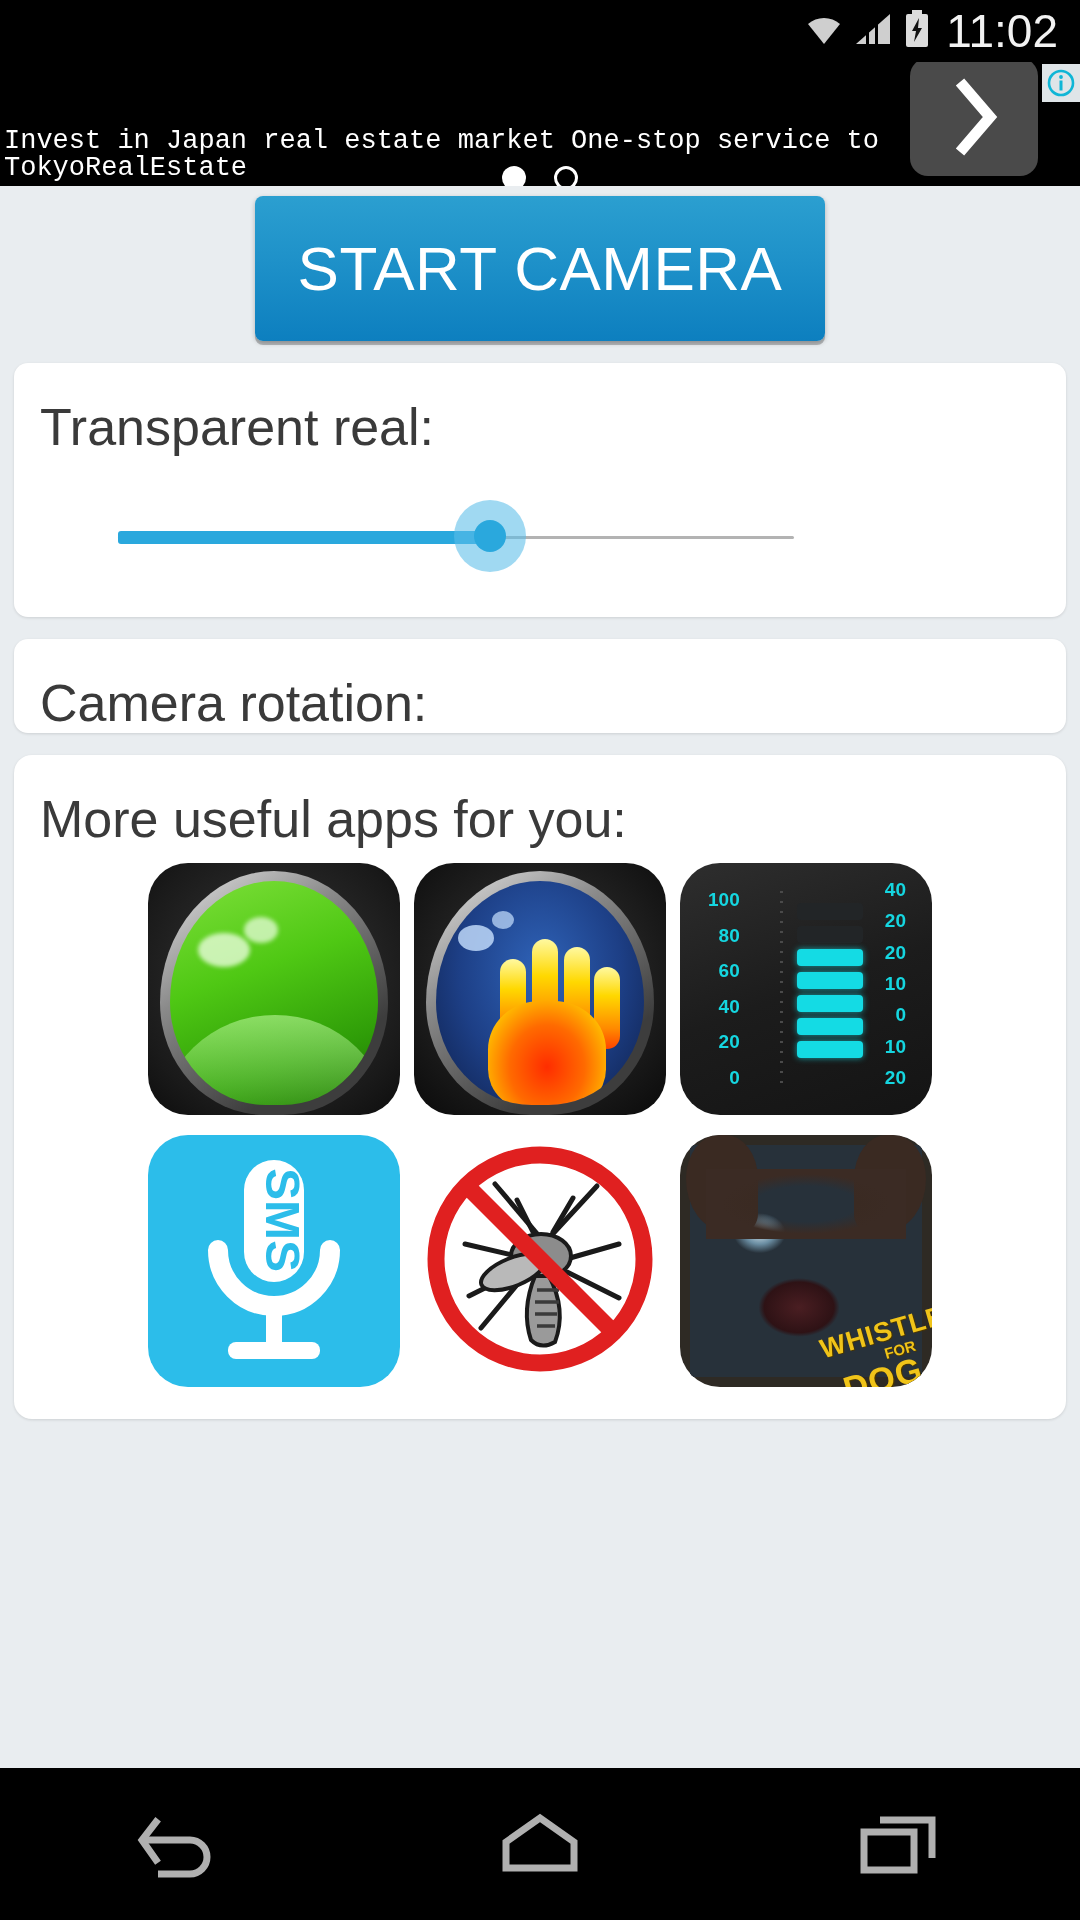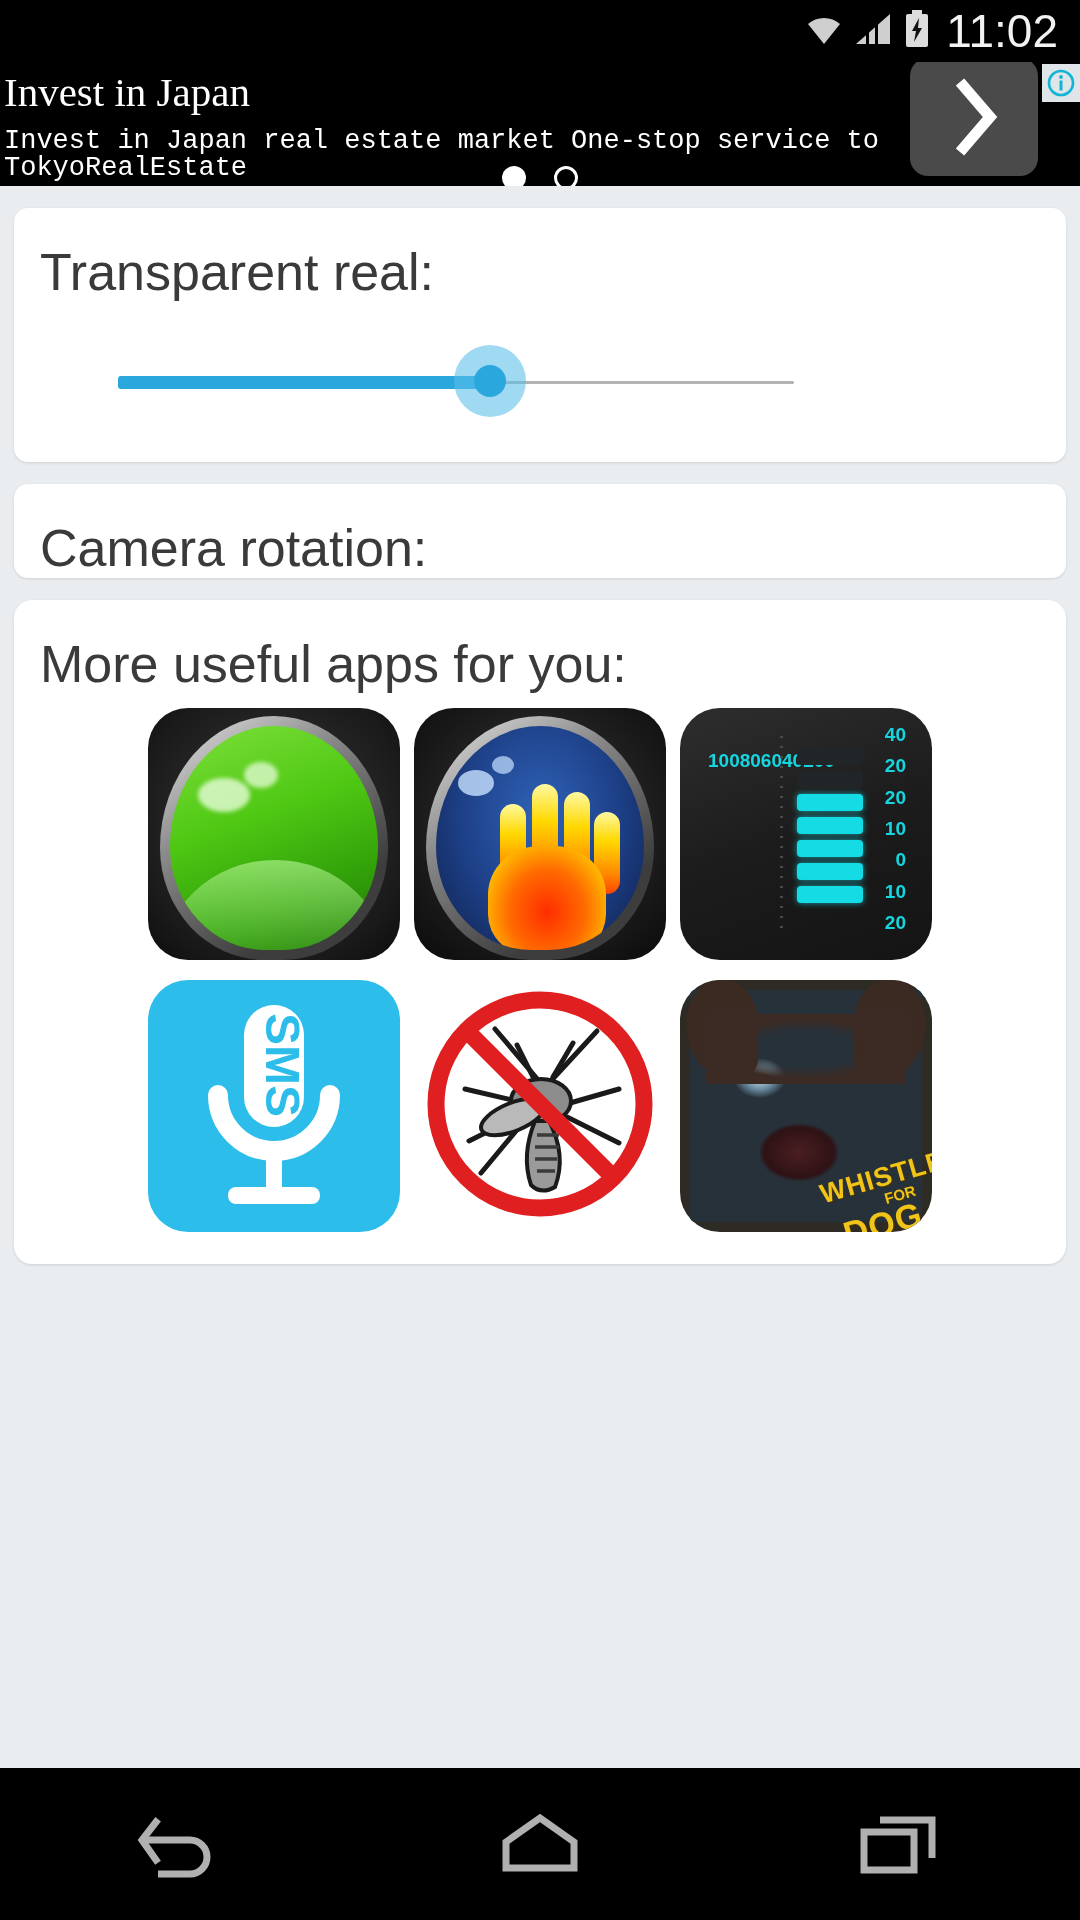--- a/index.html
+++ b/index.html
@@ -175,22 +175,22 @@
     position:absolute; left:52px; bottom:-6px; width:118px; height:110px;
     border-radius:44% 44% 38% 38%;
     background:radial-gradient(ellipse at 50% 60%, #ff2d00 0%, #ff6a00 45%, #ffb400 75%, #ffe94d 100%);
   }
   .ic-thermal .dot1 { position:absolute; left:22px; top:44px; width:36px; height:26px; border-radius:50%; background:rgba(200,225,255,0.8); }
   .ic-thermal .dot2 { position:absolute; left:56px; top:30px; width:22px; height:18px; border-radius:50%; background:rgba(200,225,255,0.7); }
 
   
   .ic-meter { background:linear-gradient(160deg,#2e2e2e 0%,#1c1c1c 50%,#141414 100%); }
   .meter-scale-left {
-    position:absolute; left:28px; top:42px; height:200px;
-    display:flex; flex-direction:row; justify-content:space-between;
+    position:absolute; left:28px; top:26px; height:200px;
+    display:flex; flex-direction:column; justify-content:space-between;
   }
   .meter-scale-right {
     position:absolute; right:26px; top:16px; height:210px;
     display:flex; flex-direction:column; justify-content:space-between;
   }
   .mnum { color:#15d6e0; font-size:19px; font-weight:bold; font-family:"Liberation Sans", sans-serif; text-align:right; }
   .meter-bars {
     position:absolute; left:117px; top:40px; width:66px;
     display:flex; flex-direction:column; gap:6px;
   }
@@ -261,21 +261,20 @@
       <svg width="26" height="38" viewBox="0 0 26 38">
         <rect x="8" y="0" width="10" height="4" fill="#dcdcdc"></rect>
         <rect x="2" y="4" width="22" height="33" rx="2" fill="#dcdcdc"></rect>
         <polygon points="15,8 8,21 12,21 10,32 18,18 14,18" fill="#111"></polygon>
       </svg>
     </span>
     <span class="sb-clock">11:02</span>
   </div>
 
   <div class="ad">
-    <div class="ad-title">Invest in Japan</div>
     <div class="ad-sub">Invest in Japan real estate market One-stop service to TokyoRealEstate</div>
     <div class="ad-dots">
       <span class="dot filled"></span>
       <span class="dot hollow"></span>
     </div>
     <div class="ad-cta">
       <svg width="56" height="86" viewBox="0 0 56 86">
         <polyline points="14,8 44,43 14,78" fill="none" stroke="#ffffff" stroke-width="11"></polyline>
       </svg>
     </div>
@@ -283,20 +282,23 @@
       <svg width="30" height="30" viewBox="0 0 30 30">
         <circle cx="15" cy="15" r="12" fill="none" stroke="#0fb6d6" stroke-width="2.6"></circle>
         <circle cx="15" cy="9" r="1.9" fill="#0fb6d6"></circle>
         <rect x="13.5" y="12.5" width="3" height="10" fill="#0fb6d6"></rect>
       </svg>
     </div>
   </div>
 
   <div class="content">
 
+    <div class="start-btn-wrap">
+      <button class="start-btn">START CAMERA</button>
+    </div>
 
     <div class="card">
       <div class="card-label">Transparent real:</div>
       <div class="slider-row">
         <div class="slider-track-bg"></div>
         <div class="slider-track-fill"></div>
         <div class="slider-halo"></div>
         <div class="slider-thumb"></div>
       </div>
     </div>

